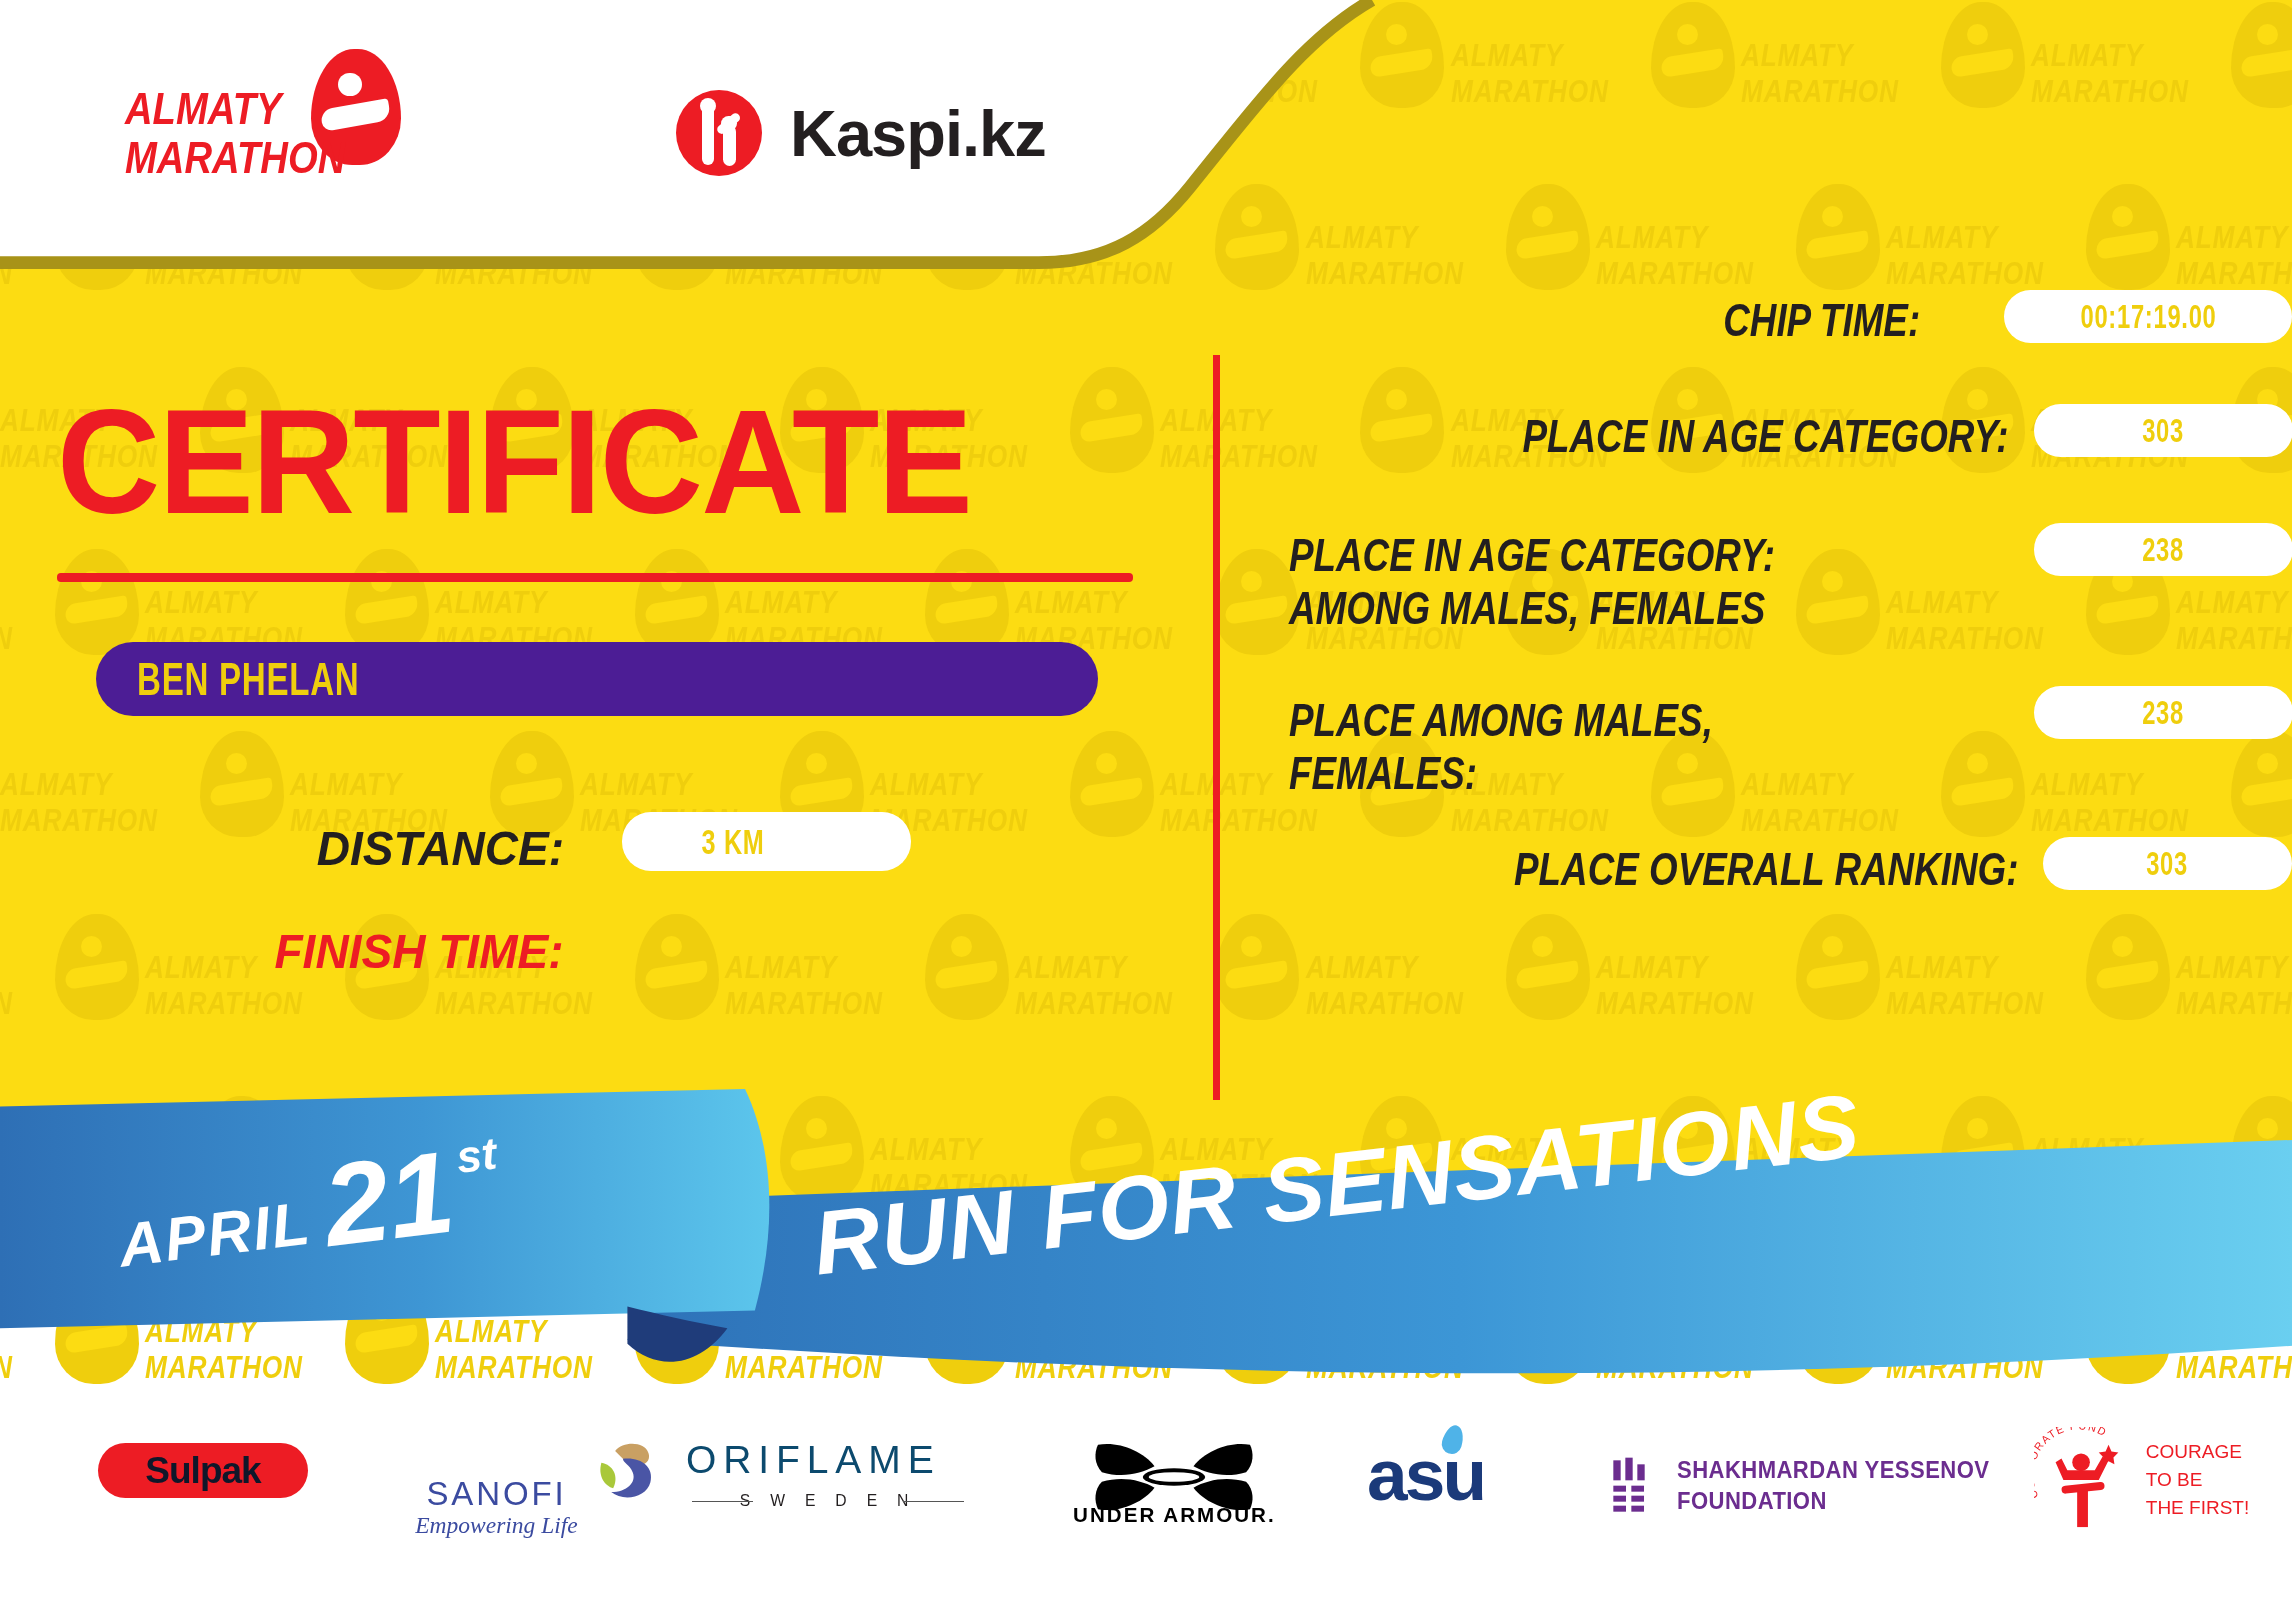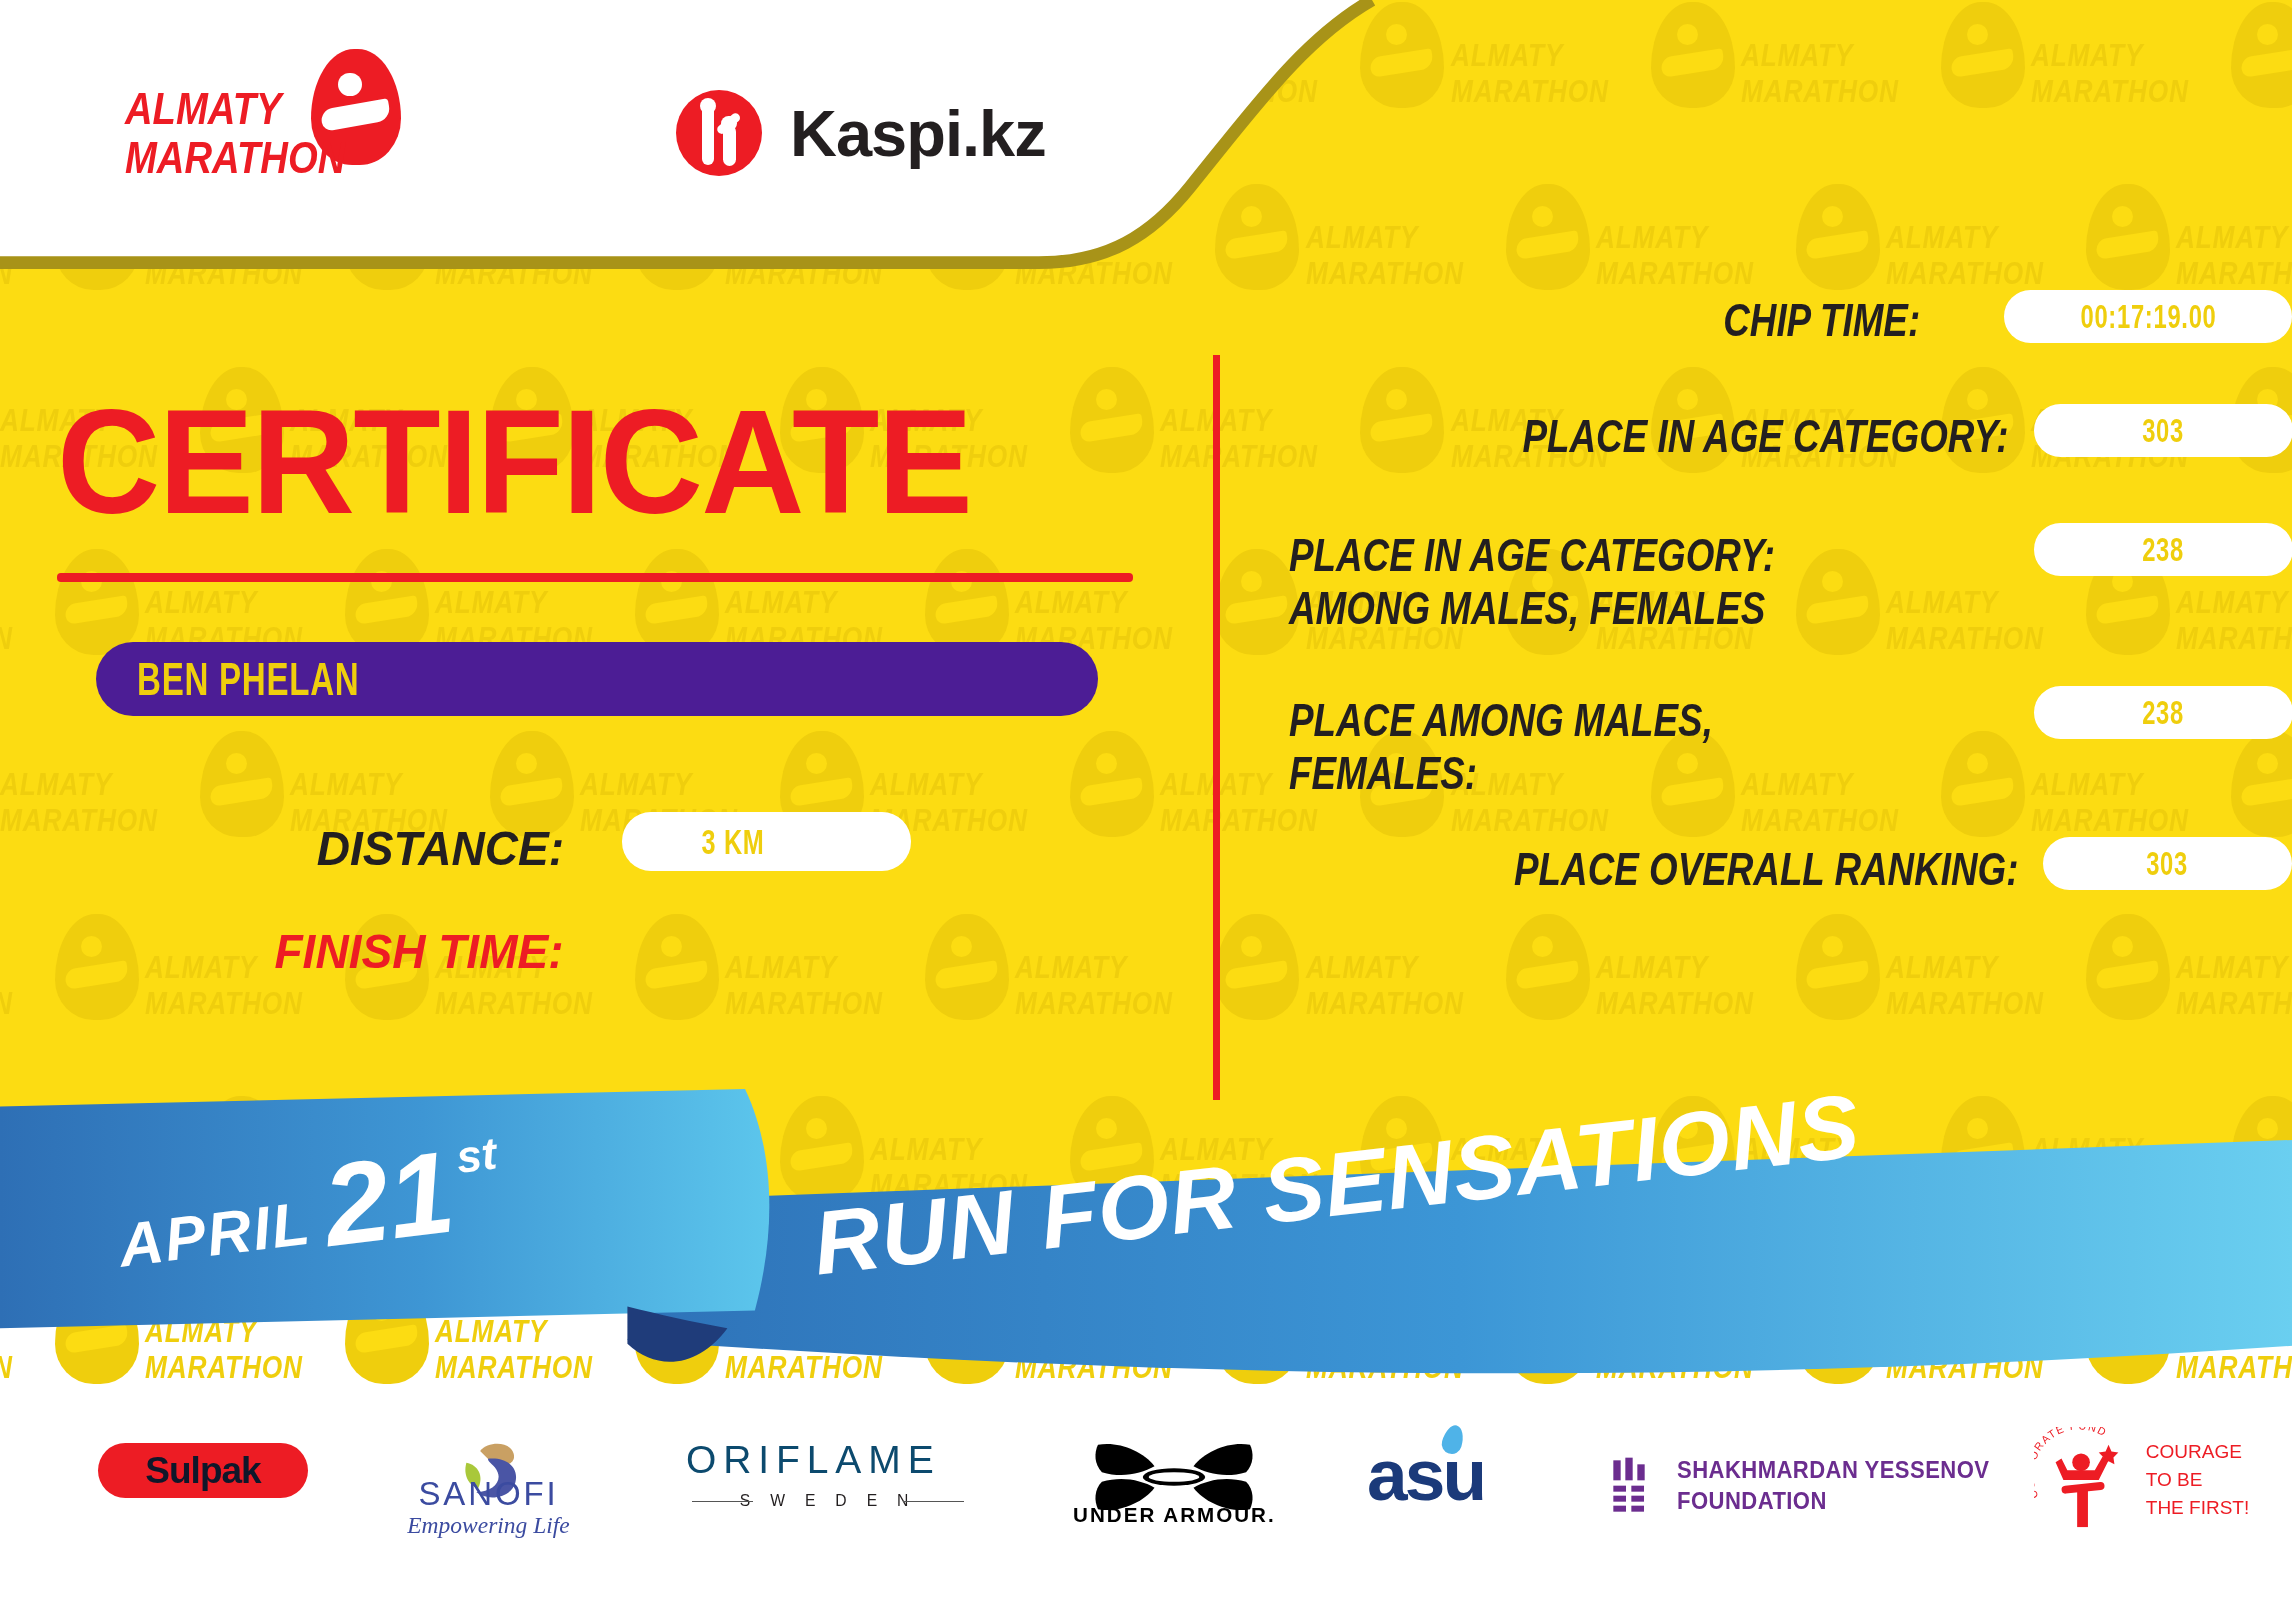--- a/index.html
+++ b/index.html
@@ -236,21 +236,21 @@
   }
   .sp{position:absolute;display:flex;align-items:center;}
 
   .sulpak{
     left:98px;top:51px;
     width:210px;height:55px;background:#ED1C24;border-radius:27.4px;
     display:flex;align-items:center;justify-content:center;
   }
   .sulpak span{color:#0f172a;font-size:37px;font-weight:bold;letter-spacing:-1px;}
 
-  .sanofi{left:376px;top:17.6px;width:225px;height:127px;}
+  .sanofi{left:384px;top:17.6px;width:225px;height:127px;justify-content:flex-end;}
   .sanofi-mark{position:relative;left:61px;top:0;width:98px;height:61px;}
   .sanofi-name{
     position:absolute;left:0;top:65px;width:225px;text-align:center;
     color:#3B4BA0;font-size:33px;letter-spacing:2.9px;
   }
   .sanofi-tag{
     position:absolute;left:0;top:102px;width:225px;text-align:center;
     color:#3B4BA0;font-size:23.5px;font-style:italic;
     font-family:"Liberation Serif",serif;
   }

